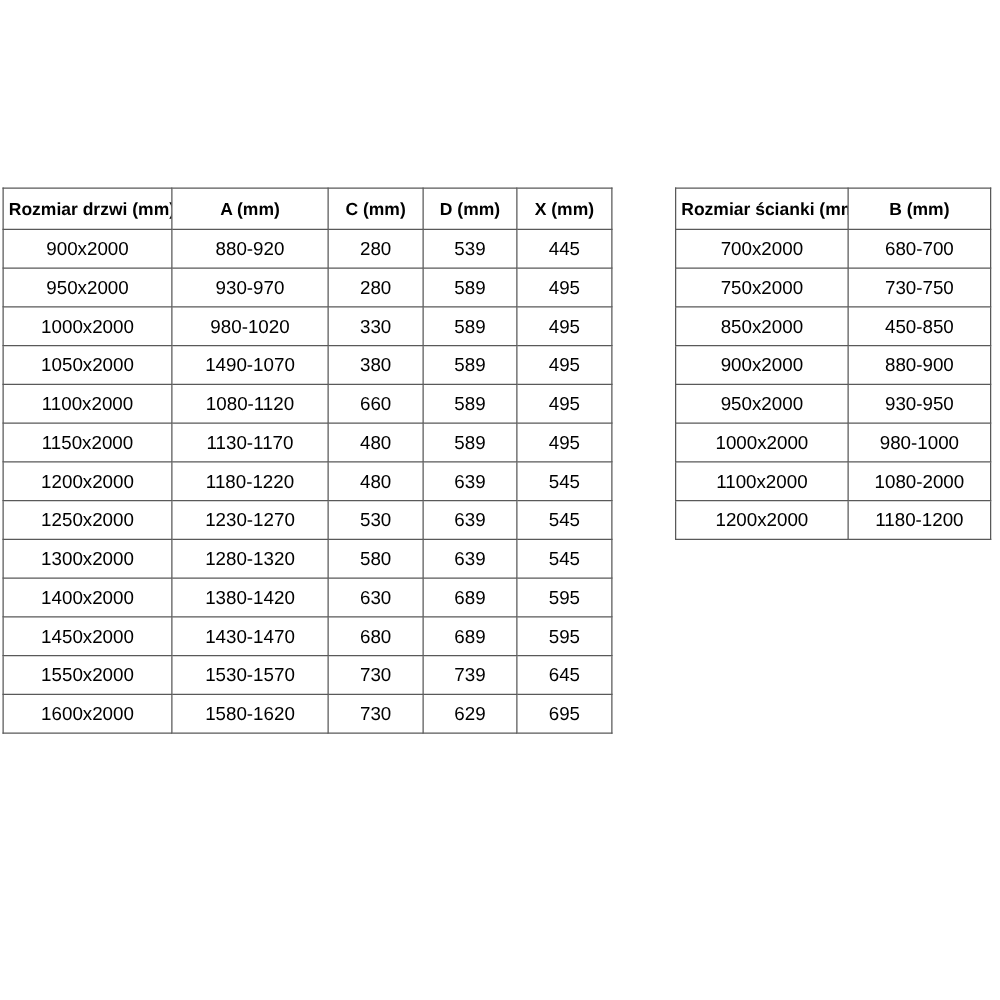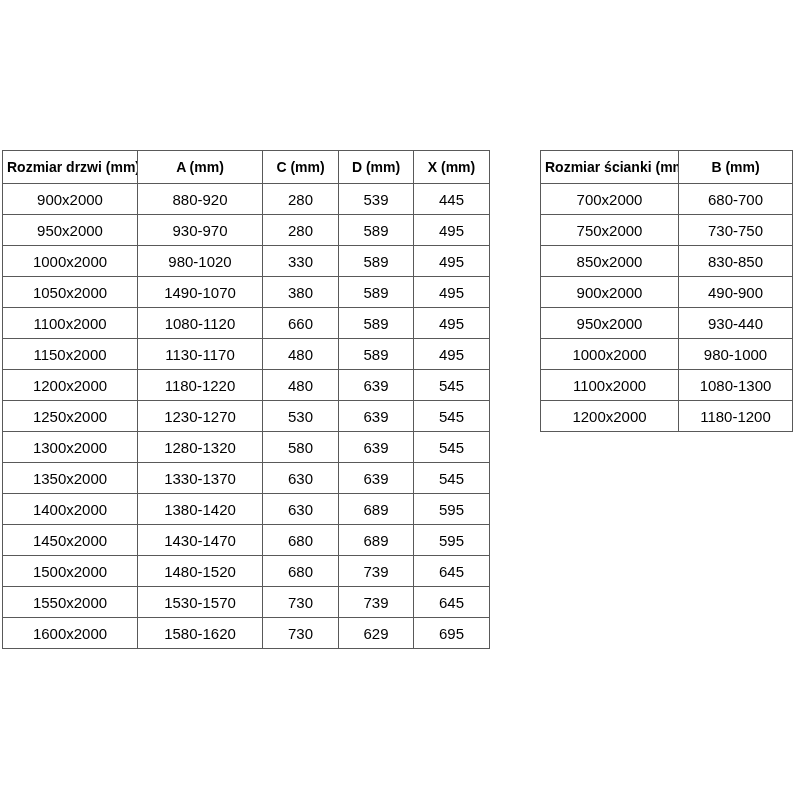--- a/index.html
+++ b/index.html
@@ -130,46 +130,32 @@
           <td>545</td>
         </tr>
         <tr>
           <td>1300x2000</td>
           <td>1280-1320</td>
           <td>580</td>
           <td>639</td>
           <td>545</td>
         </tr>
         <tr>
-          <td>1350x2000</td>
-          <td>1330-1370</td>
-          <td>630</td>
-          <td>639</td>
-          <td>545</td>
-        </tr>
-        <tr>
           <td>1400x2000</td>
           <td>1380-1420</td>
           <td>630</td>
           <td>689</td>
           <td>595</td>
         </tr>
         <tr>
           <td>1450x2000</td>
           <td>1430-1470</td>
           <td>680</td>
           <td>689</td>
           <td>595</td>
-        </tr>
-        <tr>
-          <td>1500x2000</td>
-          <td>1480-1520</td>
-          <td>680</td>
-          <td>739</td>
-          <td>645</td>
         </tr>
         <tr>
           <td>1550x2000</td>
           <td>1530-1570</td>
           <td>730</td>
           <td>739</td>
           <td>645</td>
         </tr>
         <tr>
           <td>1600x2000</td>
@@ -196,37 +182,37 @@
         <tr>
           <td>700x2000</td>
           <td>680-700</td>
         </tr>
         <tr>
           <td>750x2000</td>
           <td>730-750</td>
         </tr>
         <tr>
           <td>850x2000</td>
-          <td>830-850</td>
+          <td>450-850</td>
         </tr>
         <tr>
           <td>900x2000</td>
-          <td>490-900</td>
+          <td>880-900</td>
         </tr>
         <tr>
           <td>950x2000</td>
-          <td>930-440</td>
+          <td>930-950</td>
         </tr>
         <tr>
           <td>1000x2000</td>
           <td>980-1000</td>
         </tr>
         <tr>
           <td>1100x2000</td>
-          <td>1080-1300</td>
+          <td>1080-2000</td>
         </tr>
         <tr>
           <td>1200x2000</td>
           <td>1180-1200</td>
         </tr>
       </tbody>
     </table>
 
 </div>
 

